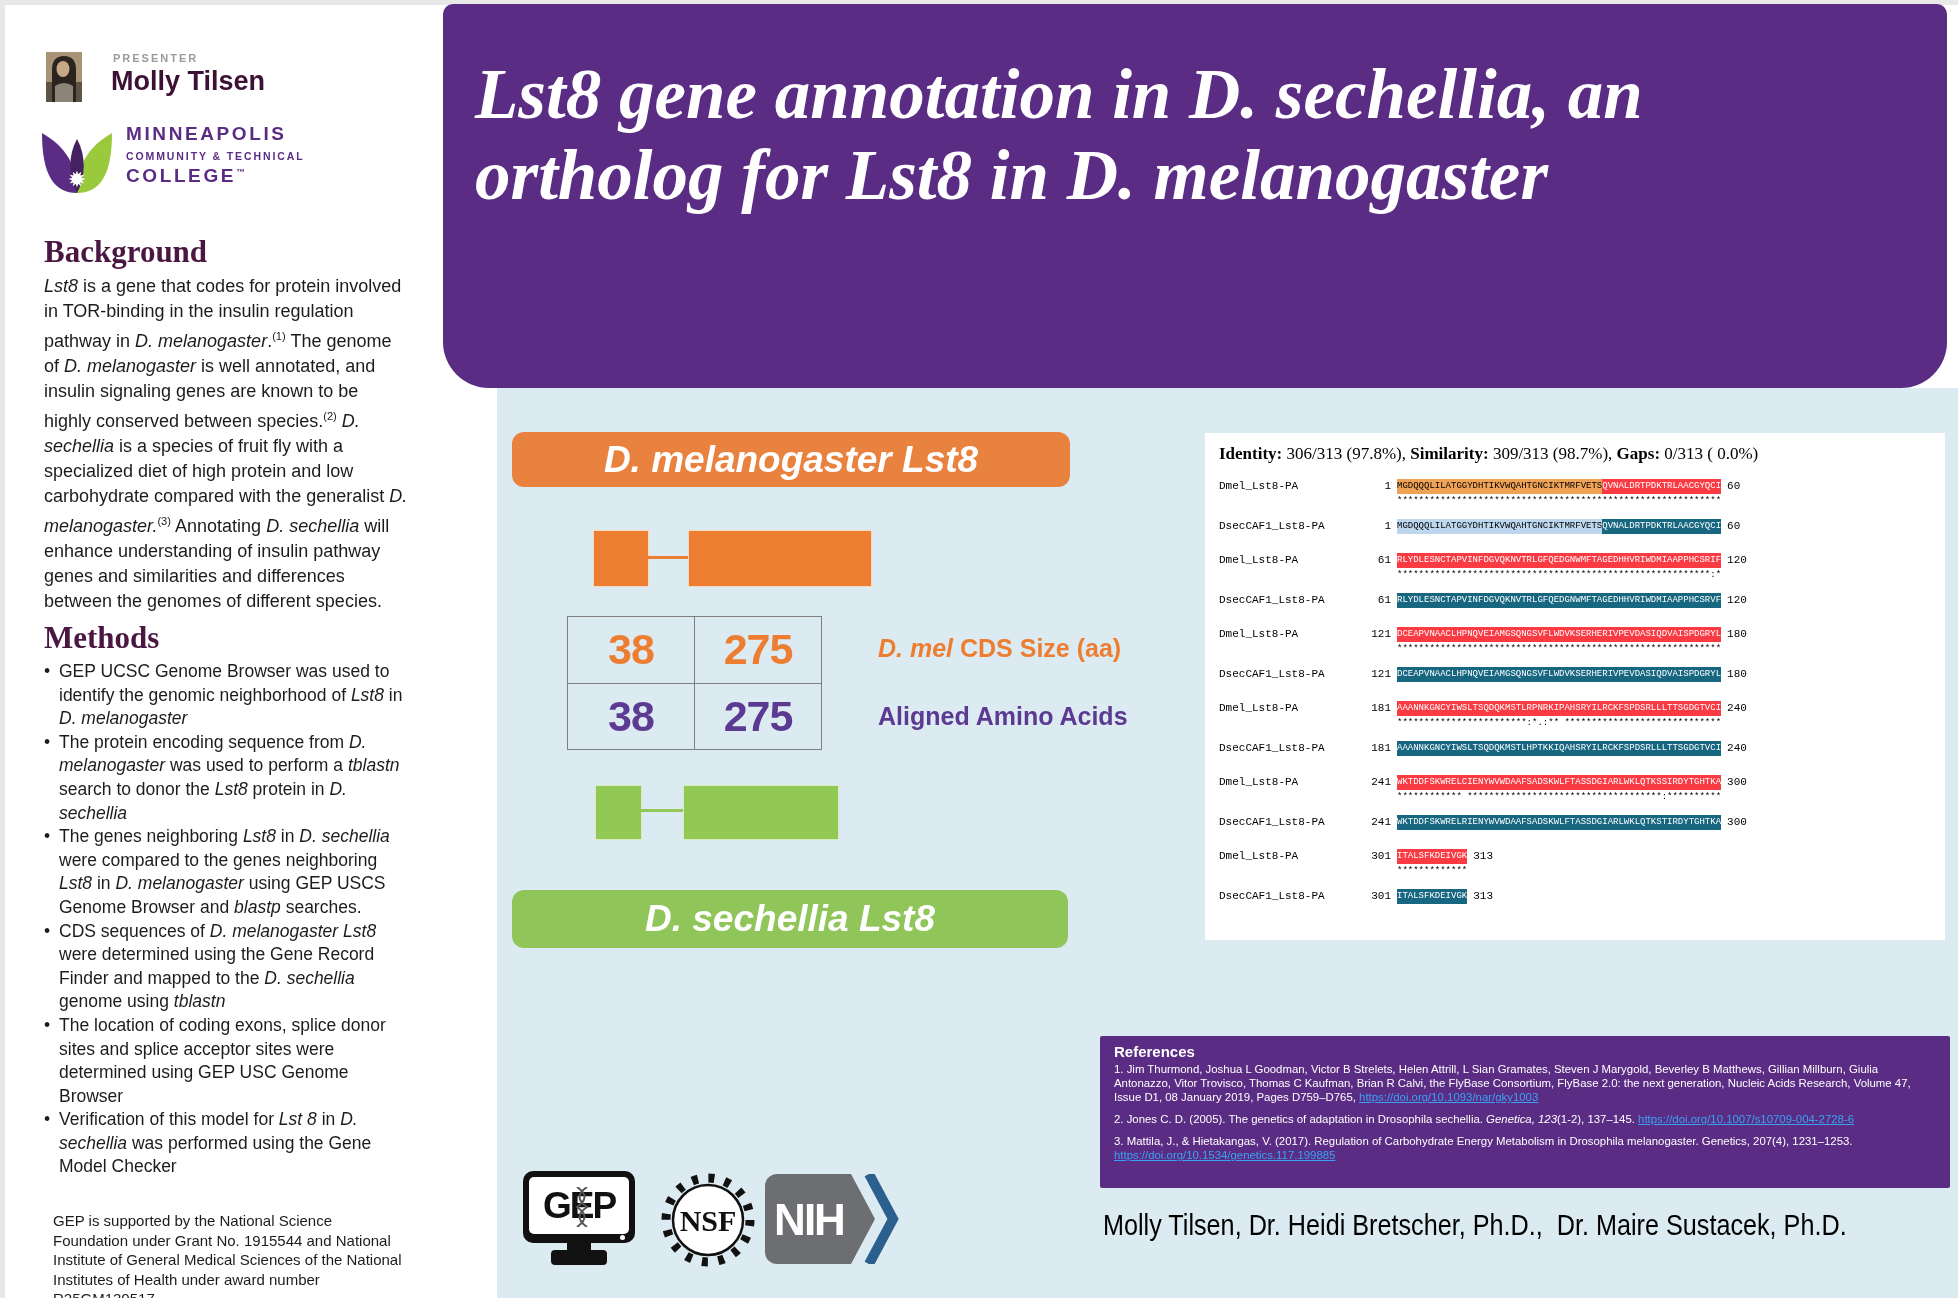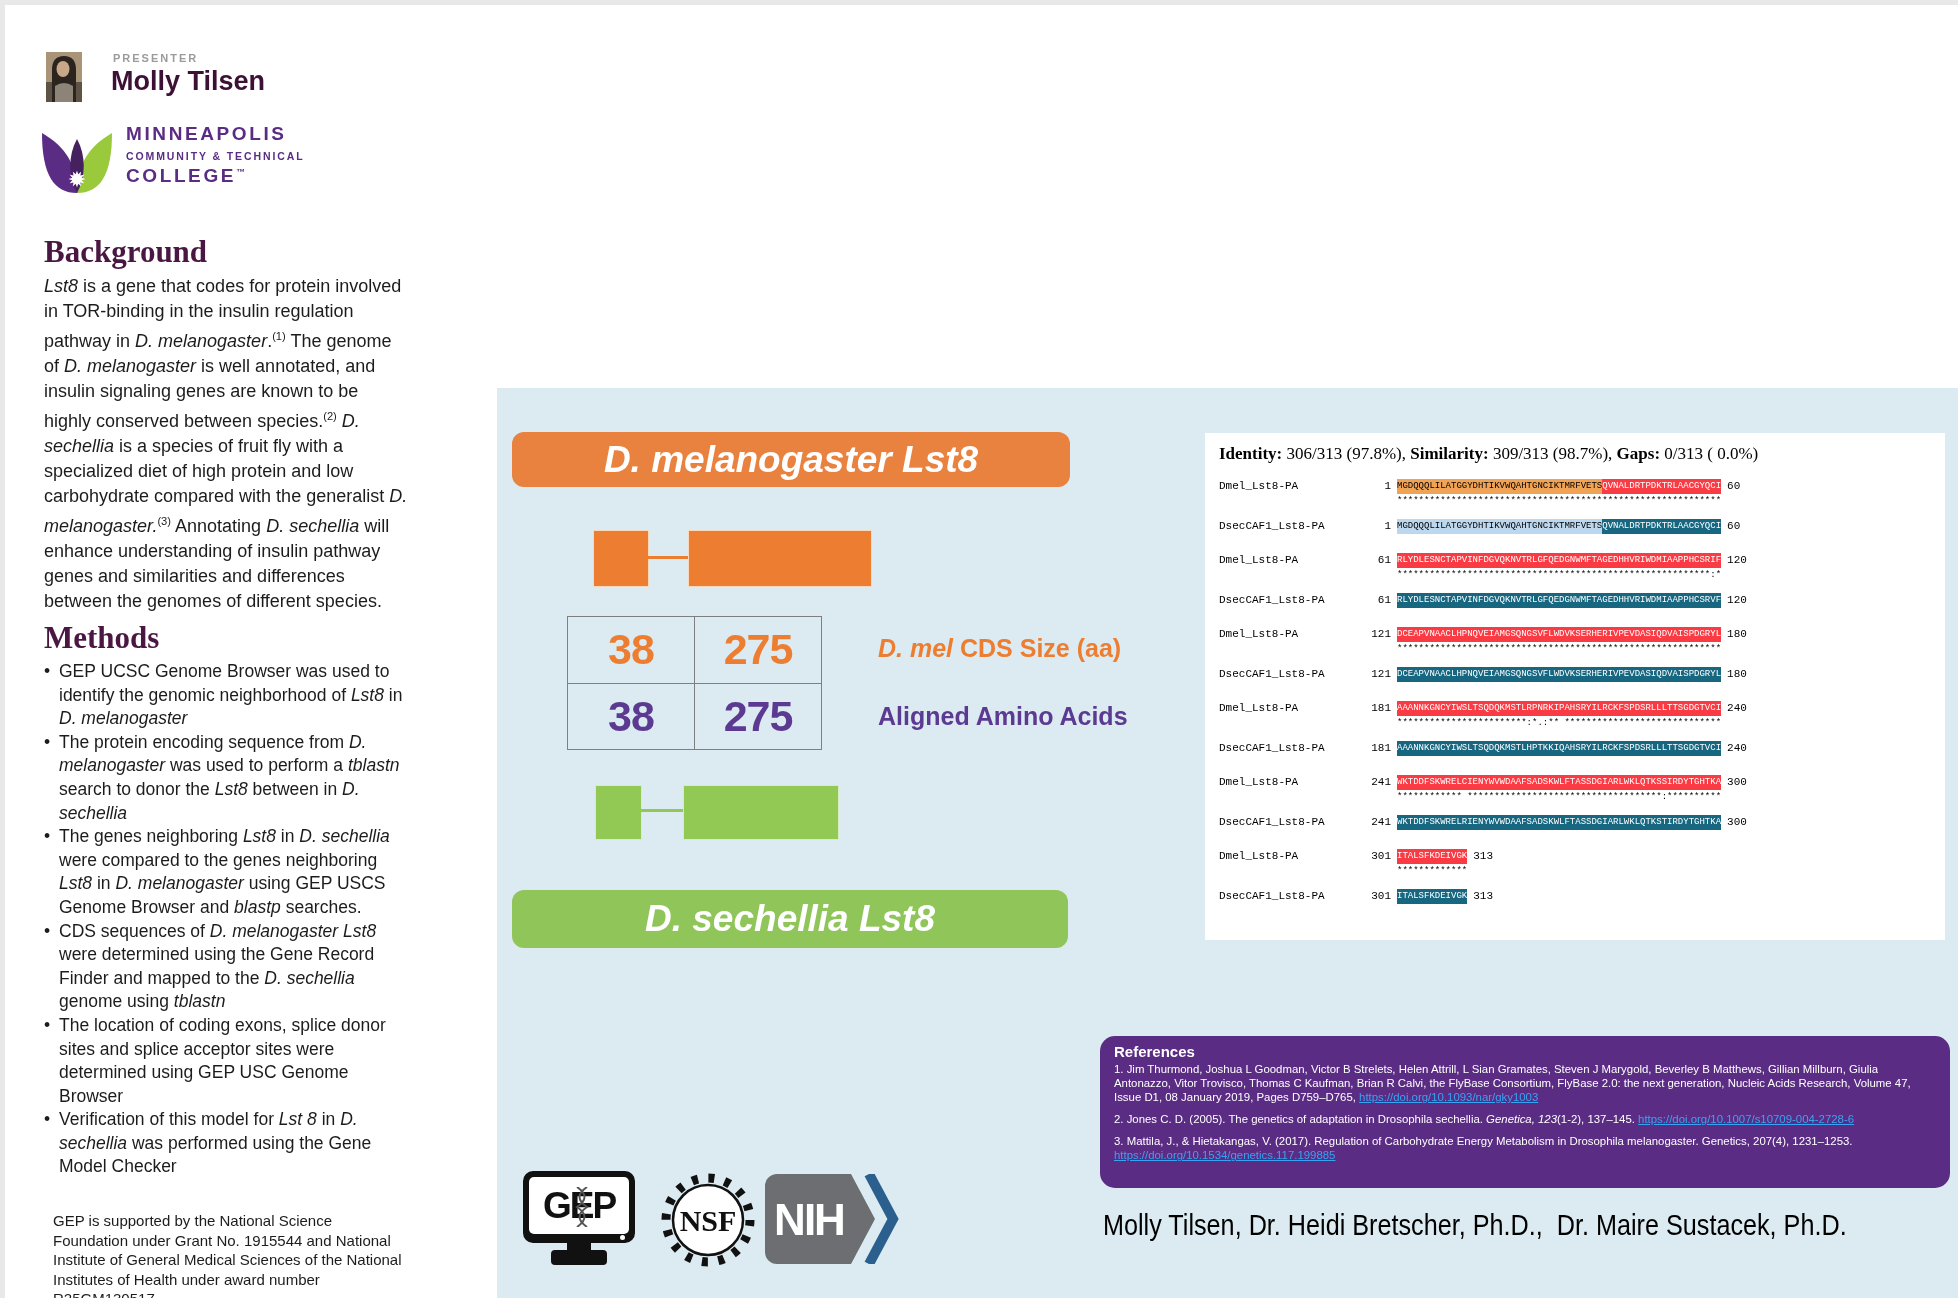--- a/index.html
+++ b/index.html
@@ -67,21 +67,21 @@
   .anum{width:30px;text-align:right;margin-right:6px;font-size:11px;color:#000;}
   .aend{margin-left:6px;font-size:11px;color:#000;}
   .aseq{font-size:9px;}
   .aseq span{display:inline-block;padding:2.5px 0;}
   .astars{height:20px;padding-left:178px;font-family:"Liberation Mono",monospace;font-size:9px;white-space:pre;color:#000;}
   .e1m{background:#f0a355;color:#000;} .e2m{background:#fb3b44;color:#fff;}
   .e1s{background:#bdd8ee;color:#000;} .e2s{background:#176780;color:#fff;}
 
   
   .refs-box{position:absolute;left:1100px;top:1036px;width:850px;height:152px;background:#5b2c84;
-            border-radius:15px;color:#ffffff;box-sizing:border-box;padding:7px 14px;}
+            border-radius:2px;color:#ffffff;box-sizing:border-box;padding:7px 14px;}
   .refs-title{font-size:15px;font-weight:bold;margin:0 0 2px 0;}
   .ref{font-size:11.4px;line-height:14.1px;margin:0 0 8px 0;}
   .lnk{color:#38a3f2;text-decoration:underline;cursor:pointer;}
 
   
   .gep-logo{position:absolute;left:523px;top:1171px;width:112px;}
   .gep-screen{position:relative;width:112px;height:72px;background:#111;border-radius:10px;}
   .gep-inner{position:absolute;left:6px;top:6px;right:6px;bottom:9px;background:#fff;border-radius:5px;
              display:flex;align-items:center;justify-content:center;}
   .gep-text{font-size:37px;font-weight:900;color:#111;letter-spacing:-2px;line-height:1;}
@@ -125,29 +125,35 @@
     <div class="college-l2">COMMUNITY &amp; TECHNICAL</div>
     <div class="college-l3"><span>COLLEGE</span><span class="tm">™</span></div>
   </div>
 
   <div class="side-h bg-h">Background</div>
   <p class="side-p"><span class="it">Lst8</span><span> is a gene that codes for protein involved in TOR-binding in the insulin regulation pathway in </span><span class="it">D. melanogaster</span><span>.</span><span class="sup">(1)</span><span> The genome of </span><span class="it">D. melanogaster</span><span> is well annotated, and insulin signaling genes are known to be highly conserved between species.</span><span class="sup">(2)</span><span>  </span><span class="it">D. sechellia</span><span> is a species of fruit fly with a specialized diet of high protein and low carbohydrate compared with the generalist </span><span class="it">D. melanogaster.</span><span class="sup">(3)</span><span>  Annotating </span><span class="it">D. sechellia</span><span> will enhance understanding of insulin pathway genes and similarities and differences between the genomes of different species.</span></p>
 
   <div class="side-h me-h">Methods</div>
   <ul class="methods-list">
       <li><span class="blt">•</span><span>GEP UCSC Genome Browser was used to identify the genomic neighborhood of </span><span class="it">Lst8</span><span> in </span><span class="it">D. melanogaster</span></li>
-      <li><span class="blt">•</span><span>The protein encoding sequence from </span><span class="it">D. melanogaster</span><span> was used to perform a </span><span class="it">tblastn</span><span> search to donor the </span><span class="it">Lst8</span><span> between in </span><span class="it">D. sechellia</span></li>
+      <li><span class="blt">•</span><span>The protein encoding sequence from </span><span class="it">D. melanogaster</span><span> was used to perform a </span><span class="it">tblastn</span><span> search to donor the </span><span class="it">Lst8</span><span> protein in </span><span class="it">D. sechellia</span></li>
       <li><span class="blt">•</span><span>The genes neighboring </span><span class="it">Lst8</span><span> in </span><span class="it">D. sechellia</span><span> were compared to the genes neighboring </span><span class="it">Lst8</span><span> in </span><span class="it">D. melanogaster</span><span> using GEP USCS Genome Browser and </span><span class="it">blastp</span><span> searches.</span></li>
       <li><span class="blt">•</span><span>CDS sequences of </span><span class="it">D. melanogaster Lst8</span><span> were determined using the Gene Record Finder and mapped to the </span><span class="it">D. sechellia</span><span> genome using </span><span class="it">tblastn</span></li>
       <li><span class="blt">•</span><span>The location of coding exons, splice donor sites and splice acceptor sites were determined using GEP USC Genome Browser</span></li>
       <li><span class="blt">•</span><span>Verification of this model for </span><span class="it">Lst 8</span><span> in </span><span class="it">D. sechellia</span><span> was performed using the Gene Model Checker</span></li>
     </ul>
 
   <p class="support-note">GEP is supported by the National Science Foundation under Grant No. 1915544 and National Institute of General Medical Sciences of the National Institutes of Health under award number R25GM130517.</p>
 
+  <header class="purple-header">
+    <div class="title">
+      <div>Lst8 gene annotation in D. sechellia, an</div>
+      <div>ortholog for Lst8 in D. melanogaster</div>
+    </div>
+  </header>
 
   <main class="blue-panel"></main>
 
   <div class="banner banner-mel">D. melanogaster Lst8</div>
 
   <div class="exon exon-o" style="left:593px;top:530px;width:54px;height:55px;"></div>
   <div class="conn-o" style="left:647px;top:556px;width:41px;height:3px;"></div>
   <div class="exon exon-o" style="left:688px;top:530px;width:182px;height:55px;"></div>
 
   <table class="cds-table">

